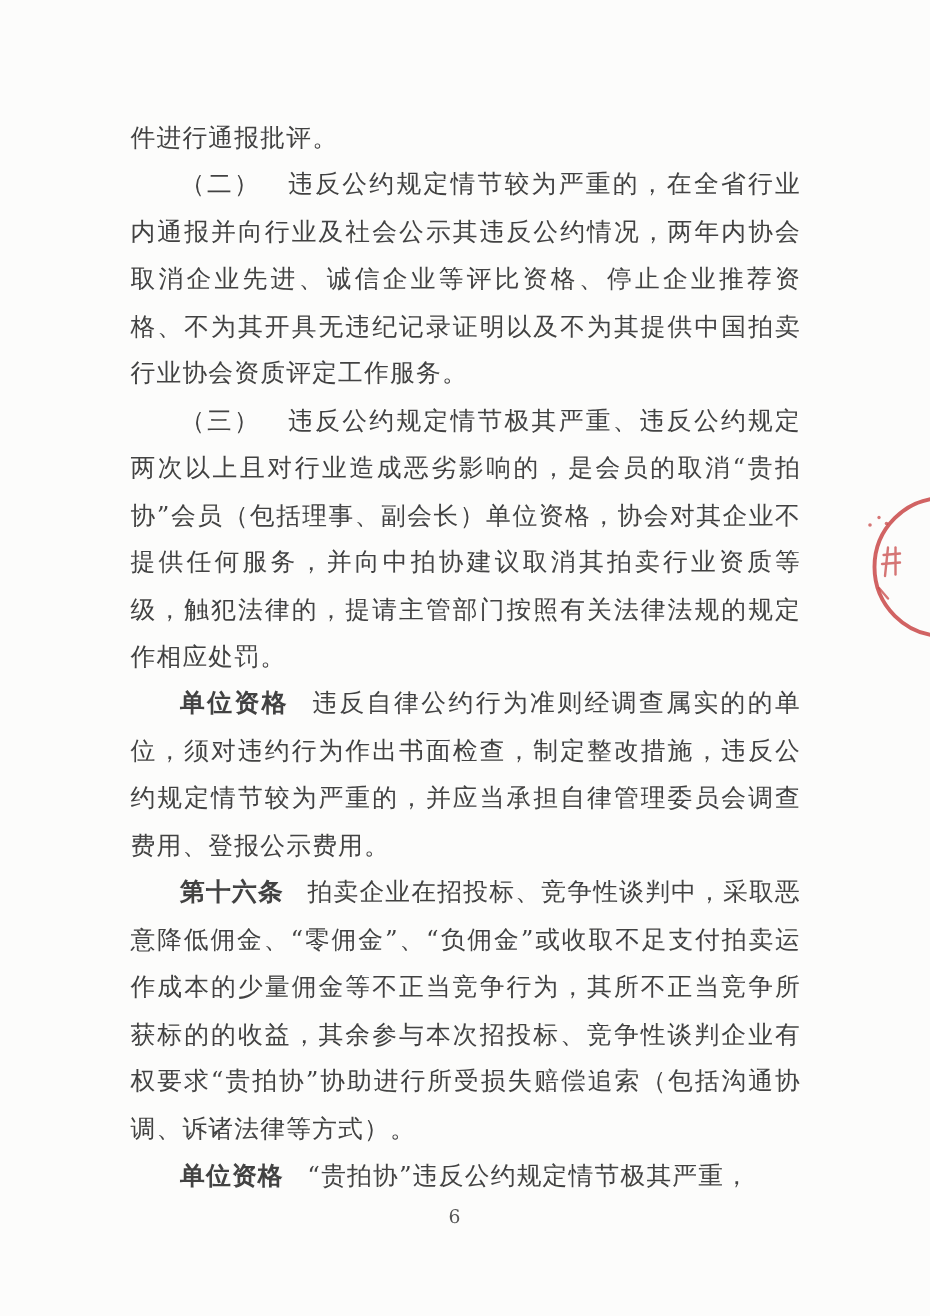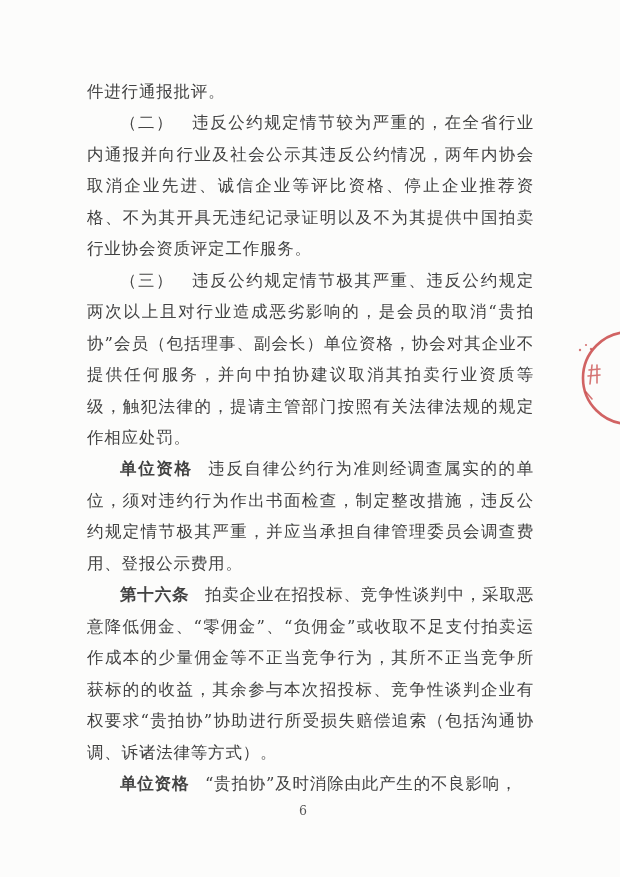--- a/index.html
+++ b/index.html
@@ -61,23 +61,23 @@
 </style>
 </head>
 <body>
 
 <div class="page">
 
   <div class="content">
     <p class="noind"><span>件进行通报批评。</span></p>
     <p><span>（二）　违反公约规定情节较为严重的，在全省行业内通报并向行业及社会公示其违反公约情况，两年内协会取消企业先进、诚信企业等评比资格、停止企业推荐资格、不为其开具无违纪记录证明以及不为其提供中国拍卖行业协会资质评定工作服务。</span></p>
     <p><span>（三）　违反公约规定情节极其严重、违反公约规定两次以上且对行业造成恶劣影响的，是会员的取消“贵拍协”会员（包括理事、副会长）单位资格，协会对其企业不提供任何服务，并向中拍协建议取消其拍卖行业资质等级，触犯法律的，提请主管部门按照有关法律法规的规定作相应处罚。</span></p>
-    <p><span class="lead">单位资格</span><span>违反自律公约行为准则经调查属实的的单位，须对违约行为作出书面检查，制定整改措施，违反公约规定情节极其严重，并应当承担自律管理委员会调查费用、登报公示费用。</span></p>
+    <p><span class="lead">单位资格</span><span>违反自律公约行为准则经调查属实的的单位，须对违约行为作出书面检查，制定整改措施，违反公约规定情节较为严重的，并应当承担自律管理委员会调查费用、登报公示费用。</span></p>
     <p><span class="lead">第十六条</span><span>拍卖企业在招投标、竞争性谈判中，采取恶意降低佣金、“零佣金”、“负佣金”或收取不足支付拍卖运作成本的少量佣金等不正当竞争行为，其所不正当竞争所获标的的收益，其余参与本次招投标、竞争性谈判企业有权要求“贵拍协”协助进行所受损失赔偿追索（包括沟通协调、诉诸法律等方式）。</span></p>
-    <p><span class="lead">单位资格</span><span>“贵拍协”及时消除由此产生的不良影响，</span></p>
+    <p><span class="lead">单位资格</span><span>“贵拍协”违反公约规定情节极其严重，</span></p>
   </div>
 
   <svg class="seal" viewBox="0 0 50 110" xmlns="http://www.w3.org/2000/svg" aria-hidden="true">
 
     <circle cx="59" cy="53" r="46" fill="none" stroke="#c94848" stroke-width="2.6" opacity="0.85"></circle>
 
     <g stroke="#c94848" stroke-width="1.6" stroke-linecap="round" opacity="0.75" fill="none">
       <circle cx="10" cy="25" r="1.2" fill="#c94848" stroke="none"></circle>
       <circle cx="16" cy="20" r="1.1" fill="#c94848" stroke="none"></circle>
       <circle cx="21" cy="24" r="1.2" fill="#c94848" stroke="none"></circle>

